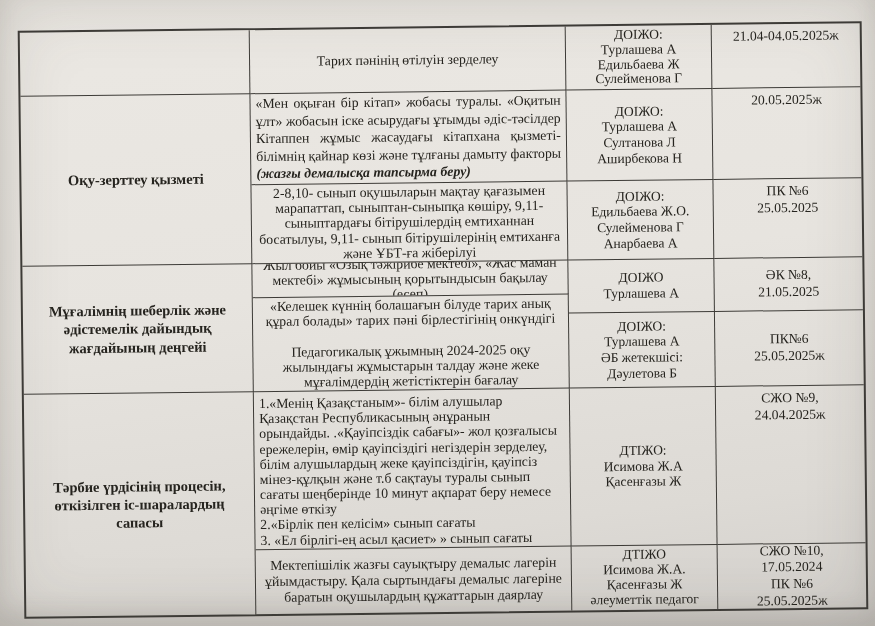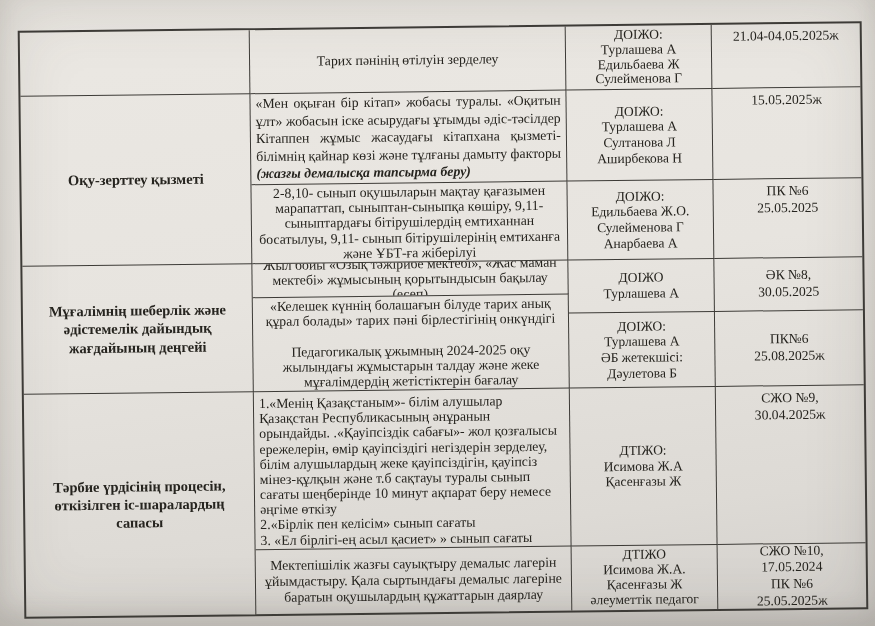--- a/index.html
+++ b/index.html
@@ -129,37 +129,37 @@
         <div class="txt">ДТІЖО
 Исимова Ж.А.
 Қасенғазы Ж
 әлеуметтік педагог</div>
       </div>
 
       <div class="cell dates v-top no-r" style="grid-area:1/4/2/5">
         <div class="txt">21.04-04.05.2025ж</div>
       </div>
       <div class="cell dates v-top no-r" style="grid-area:2/4/3/5">
-        <div class="txt">15.05.2025ж</div>
+        <div class="txt">20.05.2025ж</div>
       </div>
       <div class="cell dates v-top no-r" style="grid-area:3/4/4/5">
         <div class="txt">ПК №6
 25.05.2025</div>
       </div>
       <div class="cell dates no-r" style="grid-area:4/4/6/5">
         <div class="txt">ӘК  №8,
-30.05.2025</div>
+21.05.2025</div>
       </div>
       <div class="cell dates no-r" style="grid-area:6/4/7/5">
         <div class="txt">ПК№6
-25.08.2025ж</div>
+25.05.2025ж</div>
       </div>
       <div class="cell dates v-top no-r" style="grid-area:7/4/8/5">
         <div class="txt">СЖО №9,
-30.04.2025ж</div>
+24.04.2025ж</div>
       </div>
       <div class="cell dates no-r no-b" style="grid-area:8/4/9/5">
         <div class="txt">СЖО №10,
 17.05.2024
 ПК №6
 25.05.2025ж</div>
       </div>
 
     </div>
   </div>

